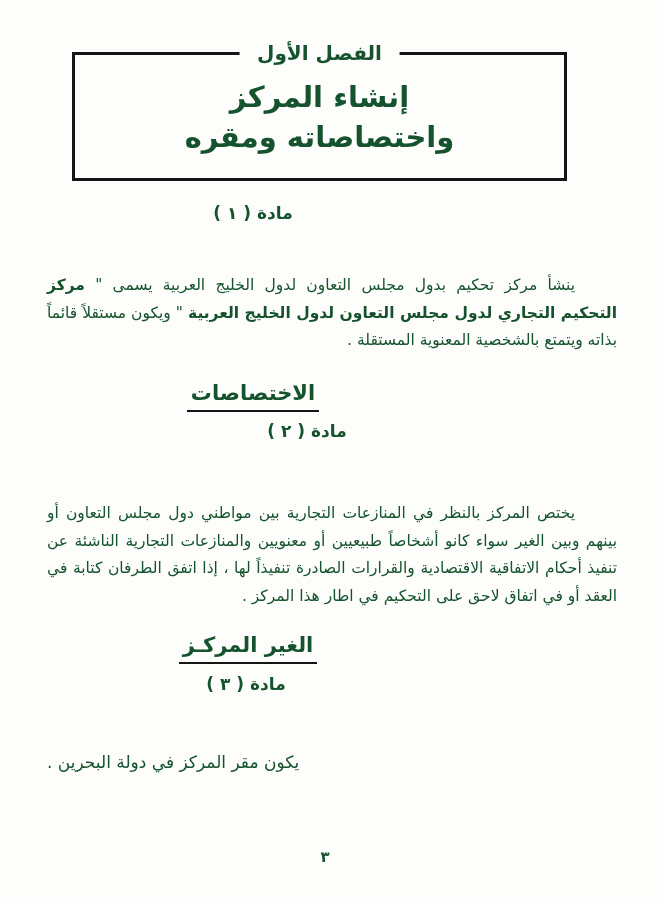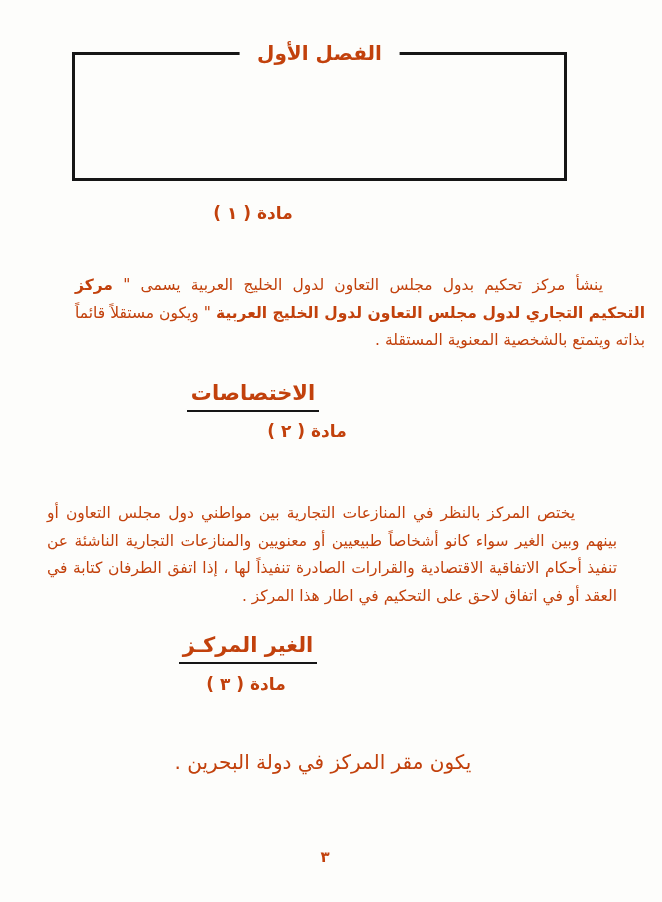--- a/index.html
+++ b/index.html
@@ -6,21 +6,21 @@
     margin: 0;
     padding: 0;
     background: #e8e8e8;
   }
   .page {
     position: relative;
     width: 662px;
     height: 902px;
     margin: 0 auto;
     background: #fdfdfb;
-    color: #c2410c;
+    color: #14532d;
     font-family: "DejaVu Sans", sans-serif;
     overflow: hidden;
   }
 
   
   .chapter-box {
     position: absolute;
     left: 72px;
     top: 52px;
     width: 489px;
@@ -90,22 +90,22 @@
     margin: 0;
   }
   .body-par .bold { font-weight: bold; }
   .indent { text-indent: 42px; }
 
   .single-line {
     position: absolute;
     left: 47px;
     width: 570px;
     direction: rtl;
-    text-align: center;
-    font-size: 20px;
+    text-align: left;
+    font-size: 17px;
     line-height: 24px;
     text-indent: 18px;
     margin: 0;
   }
 
   .page-number {
     position: absolute;
     left: 0;
     width: 662px;
     text-align: center;
@@ -115,25 +115,27 @@
     direction: rtl;
   }
 </style>
 </head>
 <body>
 
 <div class="page">
 
   <div class="chapter-box">
     <div class="chapter-label">الفصل الأول</div>
+    <div class="box-title-1">إنشاء المركز</div>
+    <div class="box-title-2">واختصاصاته ومقره</div>
   </div>
 
   <div class="center-line article-num" style="top:203px; transform:translateX(-78px);">مادة ( ١ )</div>
 
-  <p class="body-par indent" style="top:272px;margin-left:28px;">
+  <p class="body-par indent" style="top:272px;">
     <span>ينشأ مركز تحكيم بدول مجلس التعاون لدول الخليج العربية يسمى " </span><span class="bold">مركز التحكيم التجاري لدول مجلس التعاون لدول الخليج العربية</span><span> " ويكون مستقلاً قائماً بذاته ويتمتع بالشخصية المعنوية المستقلة .</span>
   </p>
 
   <div class="center-line section-heading" style="top:381px; transform:translateX(-78px);">
     <span class="u">الاختصاصات</span>
   </div>
 
   <div class="center-line article-num" style="top:421px; transform:translateX(-24px);">مادة ( ٢ )</div>
 
   <p class="body-par indent" style="top:500px;">يختص المركز بالنظر في المنازعات التجارية بين مواطني دول مجلس التعاون أو بينهم وبين الغير سواء كانو أشخاصاً طبيعيين أو معنويين والمنازعات التجارية الناشئة عن تنفيذ أحكام الاتفاقية الاقتصادية والقرارات الصادرة تنفيذاً لها ، إذا اتفق الطرفان كتابة في العقد أو في اتفاق لاحق على التحكيم في اطار هذا المركز .</p>

